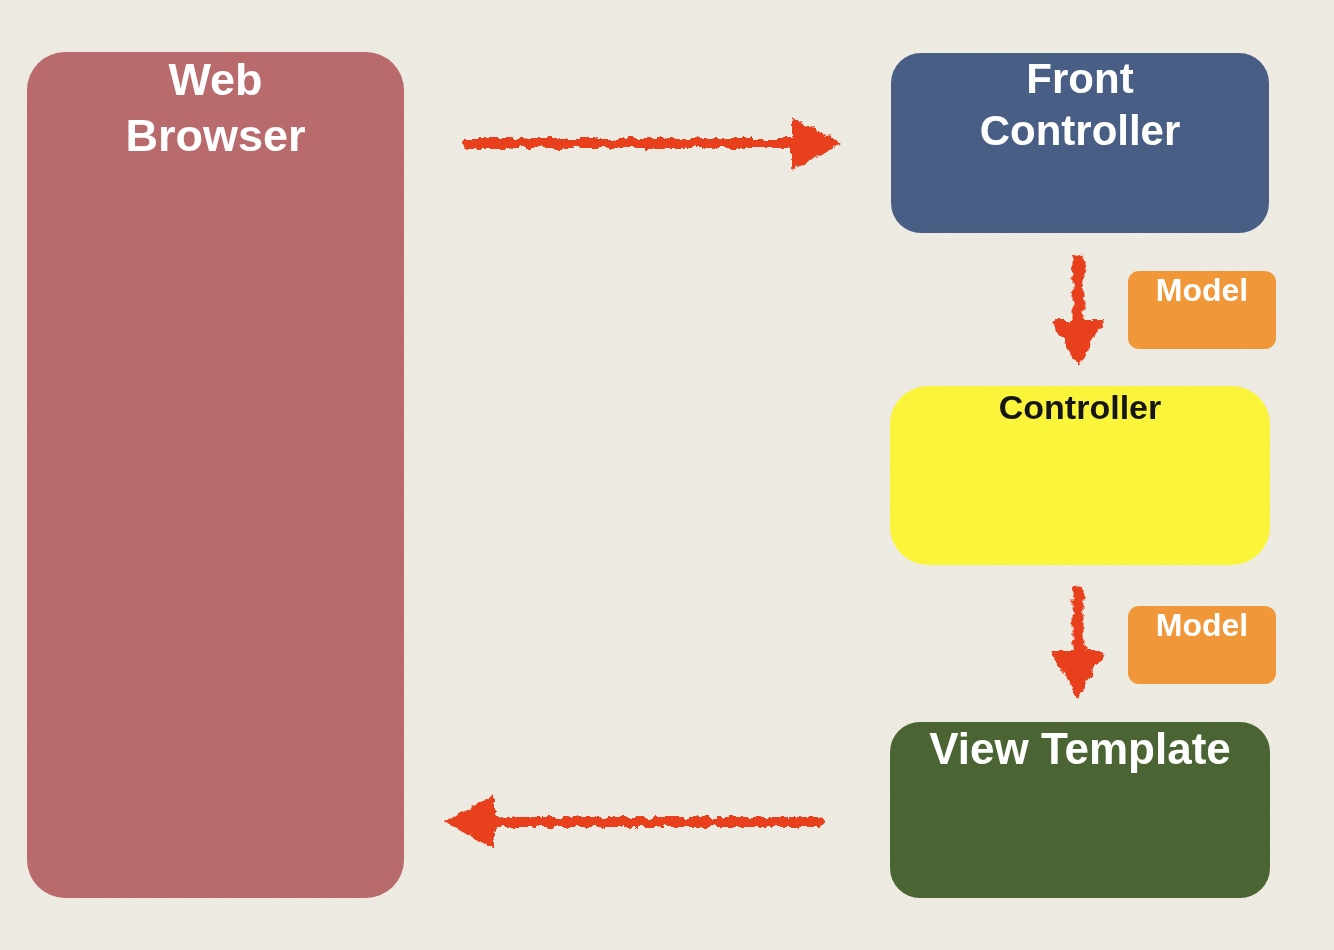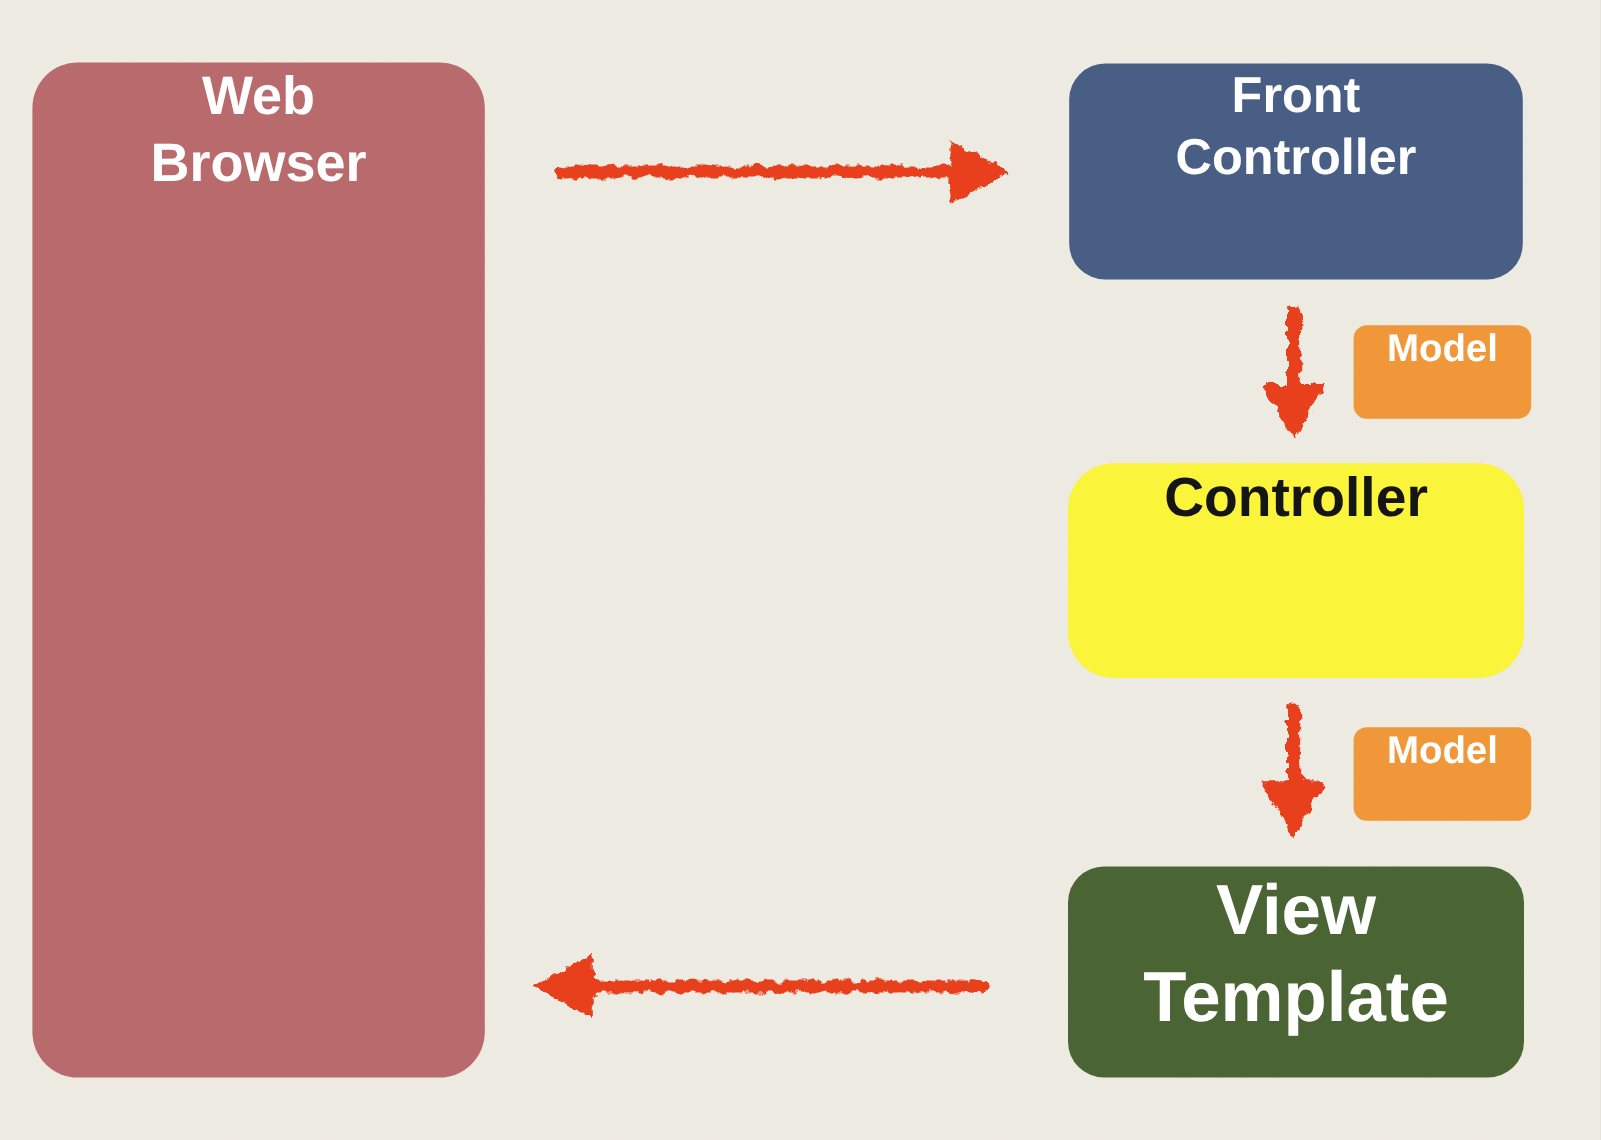--- a/index.html
+++ b/index.html
@@ -65,30 +65,30 @@
   }
   .badge-model-request  { position: absolute; left: 1128px; top: 271px; }
   .badge-model-response { position: absolute; left: 1128px; top: 606px; }
 
   .box-controller {
     left: 890px; top: 386px;
     width: 380px; height: 179px;
     background: #FAF43B;
     border-radius: 38px;
     color: #151515;
-    font-size: 46px;
+    font-size: 34px;
   }
 
   .box-view-template {
     left: 890px; top: 722px;
     width: 380px; height: 176px;
     background: #4B6433;
     border-radius: 30px;
     color: #FFFFFF;
-    font-size: 59px;
+    font-size: 44px;
   }
 
   .arrows-layer {
     position: absolute;
     inset: 0;
     width: 100%;
     height: 100%;
     pointer-events: none;
   }
 </style>

